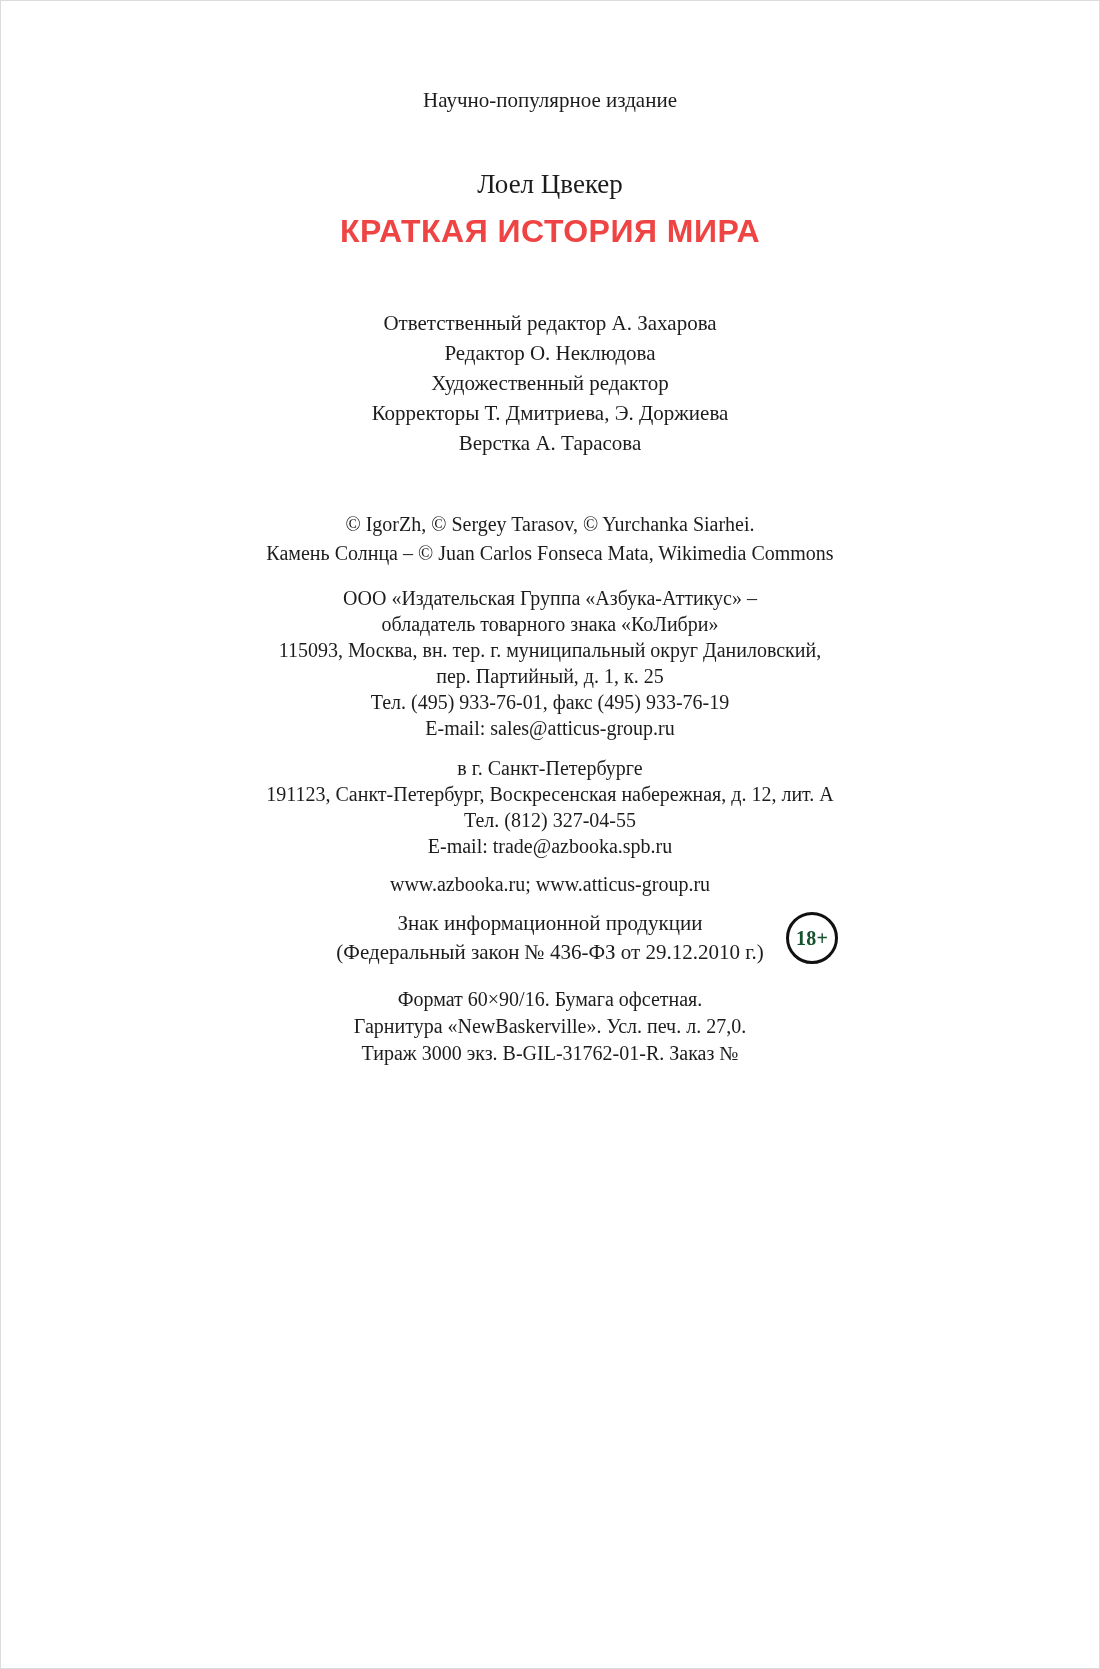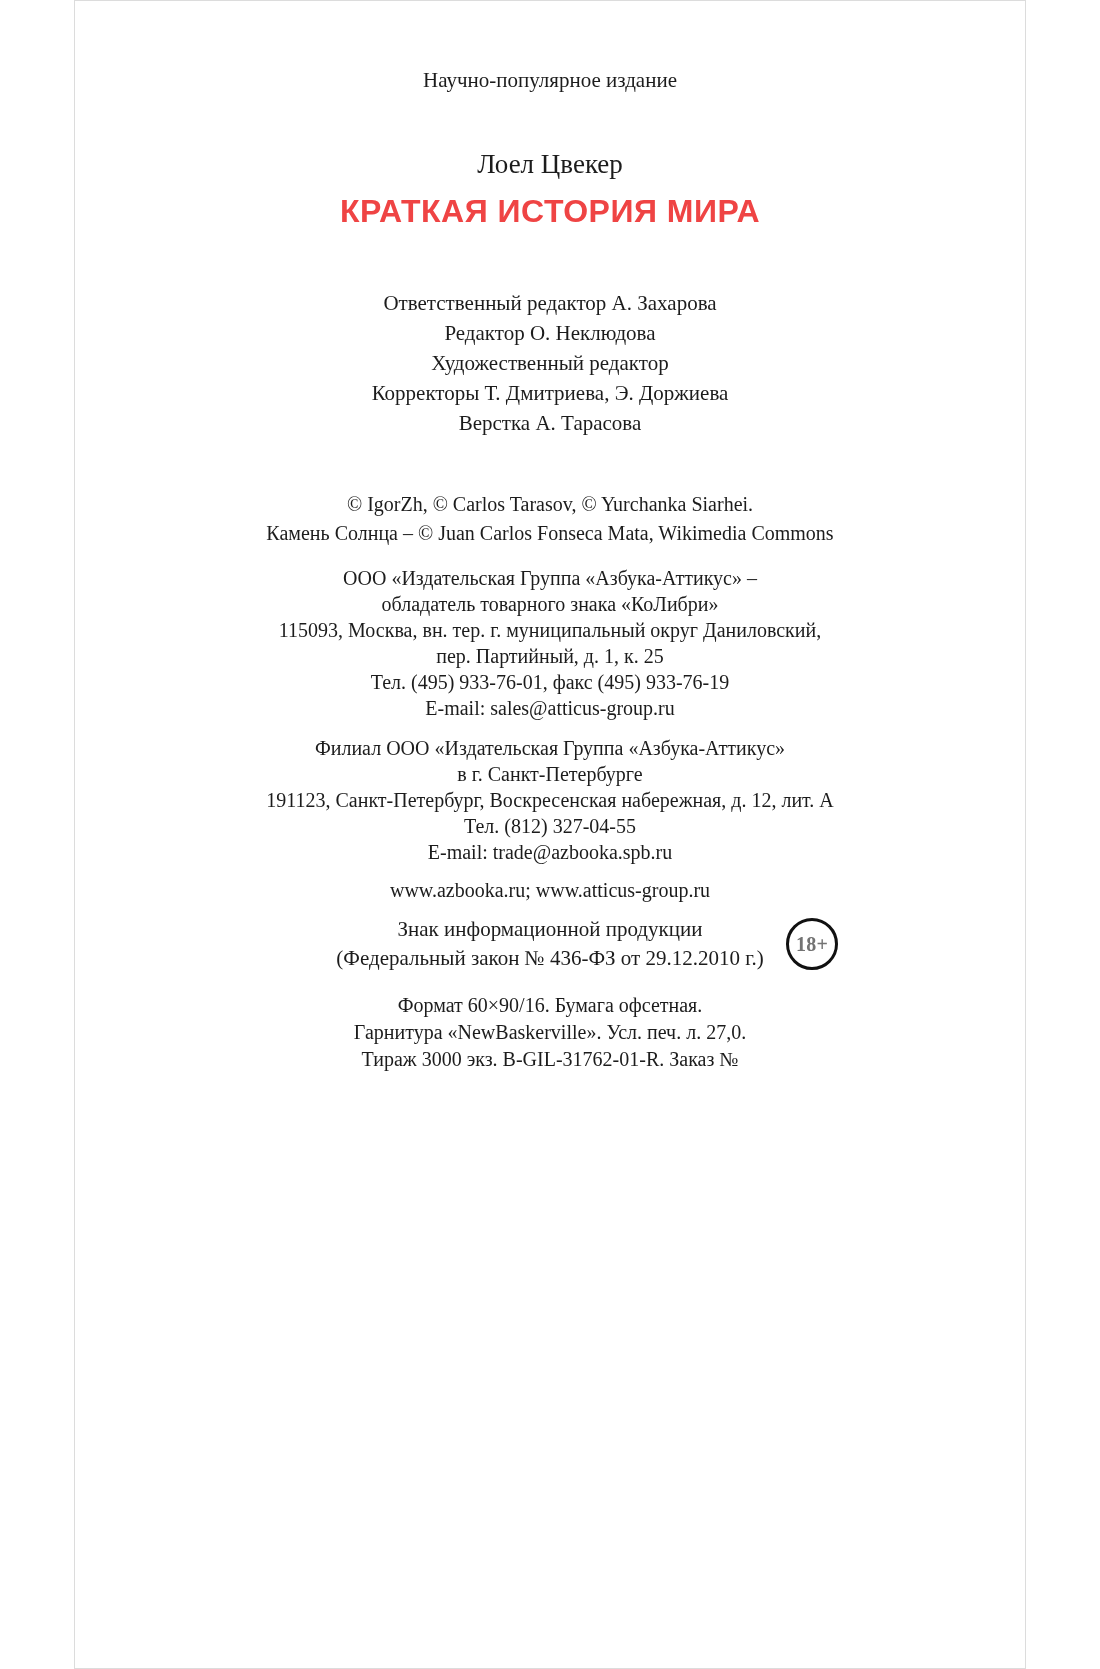--- a/index.html
+++ b/index.html
@@ -2,29 +2,29 @@
 <html lang="ru"><head>
 <meta charset="utf-8">
 <style>
   html, body {
     margin: 0;
     padding: 0;
     background: #ffffff;
   }
   .page {
     position: relative;
-    width: 952px;
+    width: 1100px;
     height: 1669px;
     margin: 0 auto;
     background: #ffffff;
     color: #1c1c1c;
     font-family: "Liberation Serif", serif;
     text-align: center;
     box-sizing: border-box;
-    padding-top: 66px;
+    padding-top: 86px;
     overflow: hidden;
   }
   .page-border {
     position: absolute;
     inset: 0;
     border: 1px solid #dcdcdc;
     pointer-events: none;
   }
   .edition-type {
     font-size: 21px;
@@ -85,21 +85,21 @@
     height: 46px;
     border: 3px solid #111111;
     border-radius: 50%;
     display: flex;
     align-items: center;
     justify-content: center;
     font-family: "Liberation Serif", serif;
     font-weight: bold;
     font-size: 20px;
     letter-spacing: 0.2px;
-    color: #737373;
+    color: #14532d;
     background: #ffffff;
   }
   .print-info-block {
     font-size: 20px;
     line-height: 27px;
   }
   .line { white-space: nowrap; }
 </style>
 </head>
 <body>
@@ -114,35 +114,34 @@
 
   <div class="staff-block">
     <div class="line">Ответственный редактор А. Захарова</div>
     <div class="line">Редактор О. Неклюдова</div>
     <div class="line">Художественный редактор</div>
     <div class="line">Корректоры Т. Дмитриева, Э. Доржиева</div>
     <div class="line">Верстка А. Тарасова</div>
   </div>
 
   <div class="cover-credits-block">
-    <div class="line">© IgorZh, © Carlos Tarasov, © Yurchanka Siarhei.</div>
+    <div class="line">© IgorZh, © Sergey Tarasov, © Yurchanka Siarhei.</div>
     <div class="line">Камень Солнца – © Juan Carlos Fonseca Mata, Wikimedia Commons</div>
   </div>
 
   <div class="publisher-block">
     <div class="line">ООО «Издательская Группа «Азбука-Аттикус» –</div>
     <div class="line">обладатель товарного знака «КоЛибри»</div>
     <div class="line">115093, Москва, вн. тер. г. муниципальный округ Даниловский,</div>
     <div class="line">пер. Партийный, д. 1, к. 25</div>
     <div class="line">Тел. (495) 933-76-01, факс (495) 933-76-19</div>
     <div class="line">E-mail: sales@atticus-group.ru</div>
   </div>
 
   <div class="branch-block">
-    <div class="line">Филиал ООО «Издательская Группа «Азбука-Аттикус»</div>
     <div class="line">в г. Санкт-Петербурге</div>
     <div class="line">191123, Санкт-Петербург, Воскресенская набережная, д. 12, лит. А</div>
     <div class="line">Тел. (812) 327-04-55</div>
     <div class="line">E-mail: trade@azbooka.spb.ru</div>
   </div>
 
   <div class="websites-line line">www.azbooka.ru; www.atticus-group.ru</div>
 
   <div class="info-sign-block">
     <div class="line">Знак информационной продукции</div>

